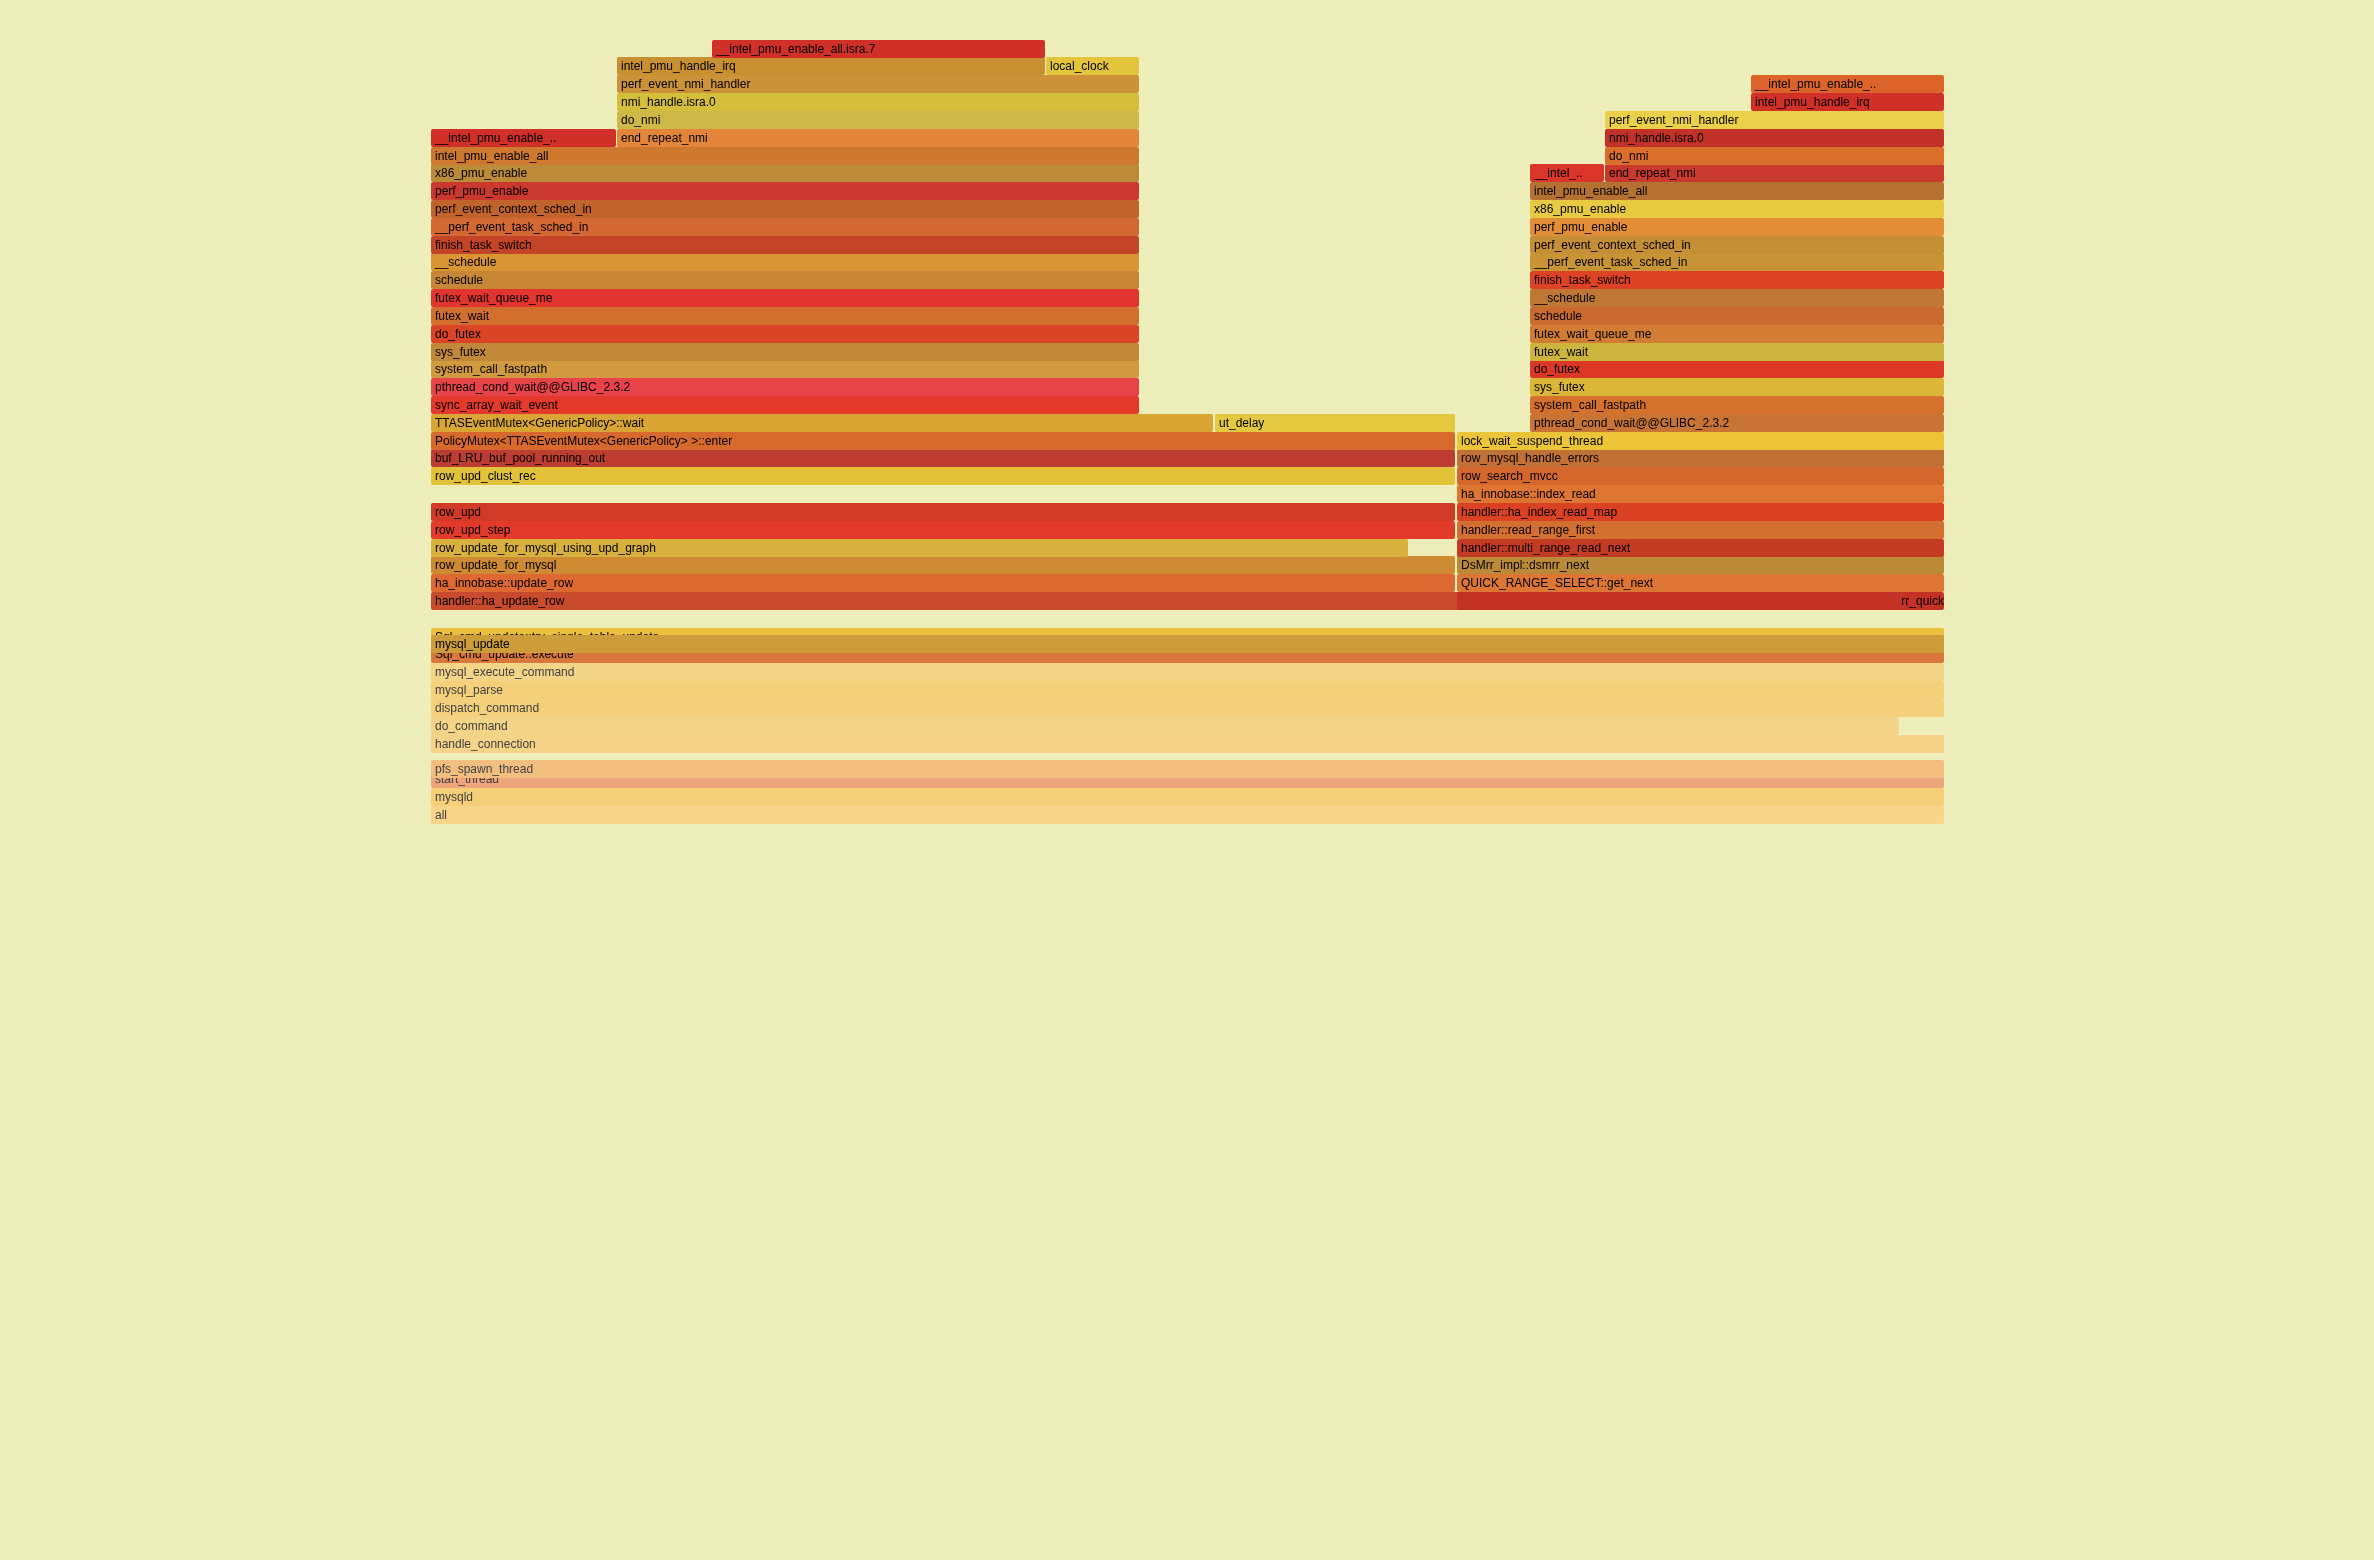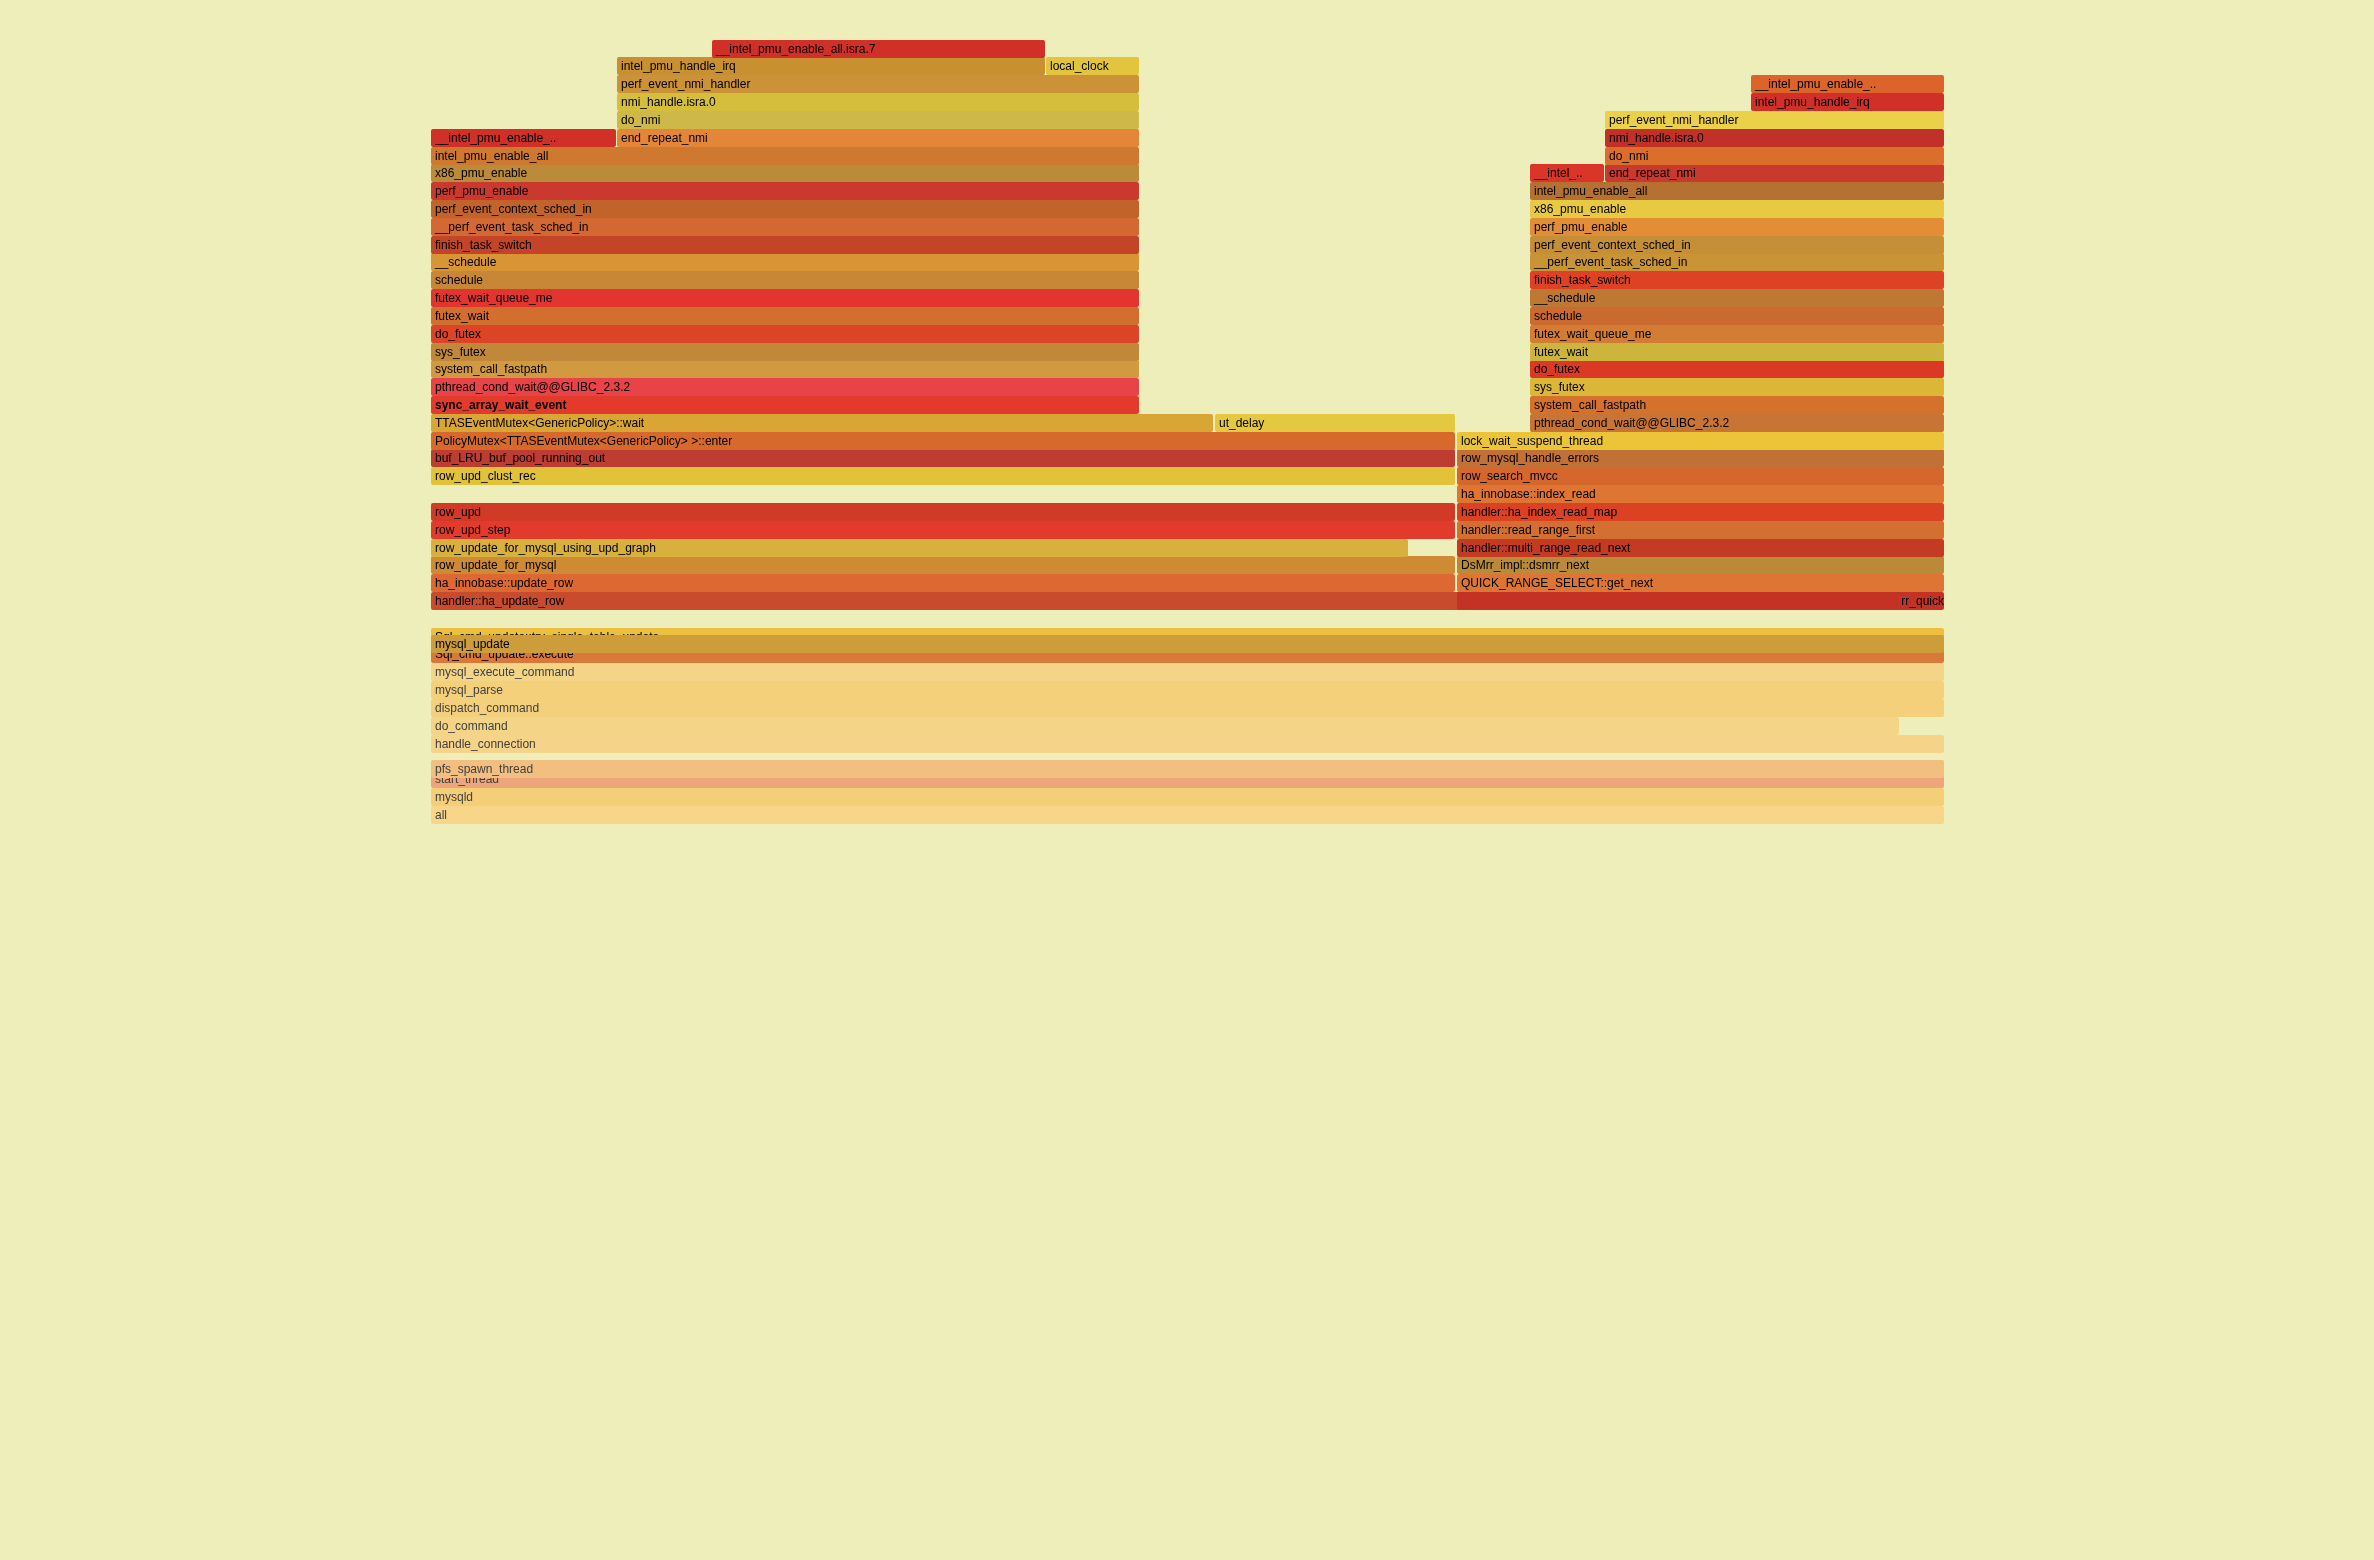--- a/index.html
+++ b/index.html
@@ -48,21 +48,21 @@
     <div class="frame" title="handler::ha_update_row" style="left: 16px; width: 1200px; background: rgb(200, 75, 46); top: 592px;">handler::ha_update_row</div>
     <div class="frame" title="ha_innobase::update_row" style="left: 16px; width: 1024px; background: rgb(222, 104, 50); top: 574px;">ha_innobase::update_row</div>
     <div class="frame" title="row_update_for_mysql" style="left: 16px; width: 1024px; background: rgb(207, 138, 52); top: 556px;">row_update_for_mysql</div>
     <div class="frame" title="row_update_for_mysql_using_upd_graph" style="left: 16px; width: 977px; background: rgb(216, 176, 62); top: 539px;">row_update_for_mysql_using_upd_graph</div>
     <div class="frame" title="row_upd_step" style="left: 16px; width: 1024px; background: rgb(226, 59, 44); top: 521px;">row_upd_step</div>
     <div class="frame" title="row_upd" style="left: 16px; width: 1024px; background: rgb(208, 58, 39); top: 503px;">row_upd</div>
     <div class="frame" title="row_upd_clust_rec" style="left: 16px; width: 1024px; background: rgb(225, 194, 56); top: 467px;">row_upd_clust_rec</div>
     <div class="frame" title="buf_LRU_buf_pool_running_out" style="left: 16px; width: 1024px; background: rgb(190, 61, 50); top: 449px;">buf_LRU_buf_pool_running_out</div>
     <div class="frame" title="PolicyMutex&lt;TTASEventMutex&lt;GenericPolicy&gt; &gt;::enter" style="left: 16px; width: 1024px; background: rgb(215, 105, 44); top: 432px;">PolicyMutex&lt;TTASEventMutex&lt;GenericPolicy&gt; &gt;::enter</div>
     <div class="frame" title="TTASEventMutex&lt;GenericPolicy&gt;::wait" style="left: 16px; width: 782px; background: rgb(217, 165, 52); top: 414px;">TTASEventMutex&lt;GenericPolicy&gt;::wait</div>
-    <div class="frame" title="sync_array_wait_event" style="left: 16px; width: 708px; background: rgb(227, 58, 43); top: 396px; font-weight: bold;">sync_array_wait_event</div>
+    <div class="frame" title="sync_array_wait_event" style="left: 16px; width: 708px; background: rgb(227, 58, 43); top: 396px;">sync_array_wait_event</div>
     <div class="frame" title="pthread_cond_wait@@GLIBC_2.3.2" style="left: 16px; width: 708px; background: rgb(232, 67, 72); top: 378px;">pthread_cond_wait@@GLIBC_2.3.2</div>
     <div class="frame" title="system_call_fastpath" style="left: 16px; width: 708px; background: rgb(210, 154, 64); top: 360px;">system_call_fastpath</div>
     <div class="frame" title="sys_futex" style="left: 16px; width: 708px; background: rgb(193, 136, 57); top: 343px;">sys_futex</div>
     <div class="frame" title="do_futex" style="left: 16px; width: 708px; background: rgb(220, 68, 40); top: 325px;">do_futex</div>
     <div class="frame" title="futex_wait" style="left: 16px; width: 708px; background: rgb(210, 111, 46); top: 307px;">futex_wait</div>
     <div class="frame" title="futex_wait_queue_me" style="left: 16px; width: 708px; background: rgb(226, 53, 47); top: 289px;">futex_wait_queue_me</div>
     <div class="frame" title="schedule" style="left: 16px; width: 708px; background: rgb(199, 135, 55); top: 271px;">schedule</div>
     <div class="frame" title="__schedule" style="left: 16px; width: 708px; background: rgb(217, 148, 51); top: 253px;">__schedule</div>
     <div class="frame" title="finish_task_switch" style="left: 16px; width: 708px; background: rgb(195, 68, 38); top: 236px;">finish_task_switch</div>
     <div class="frame" title="__perf_event_task_sched_in" style="left: 16px; width: 708px; background: rgb(212, 104, 51); top: 218px;">__perf_event_task_sched_in</div>

